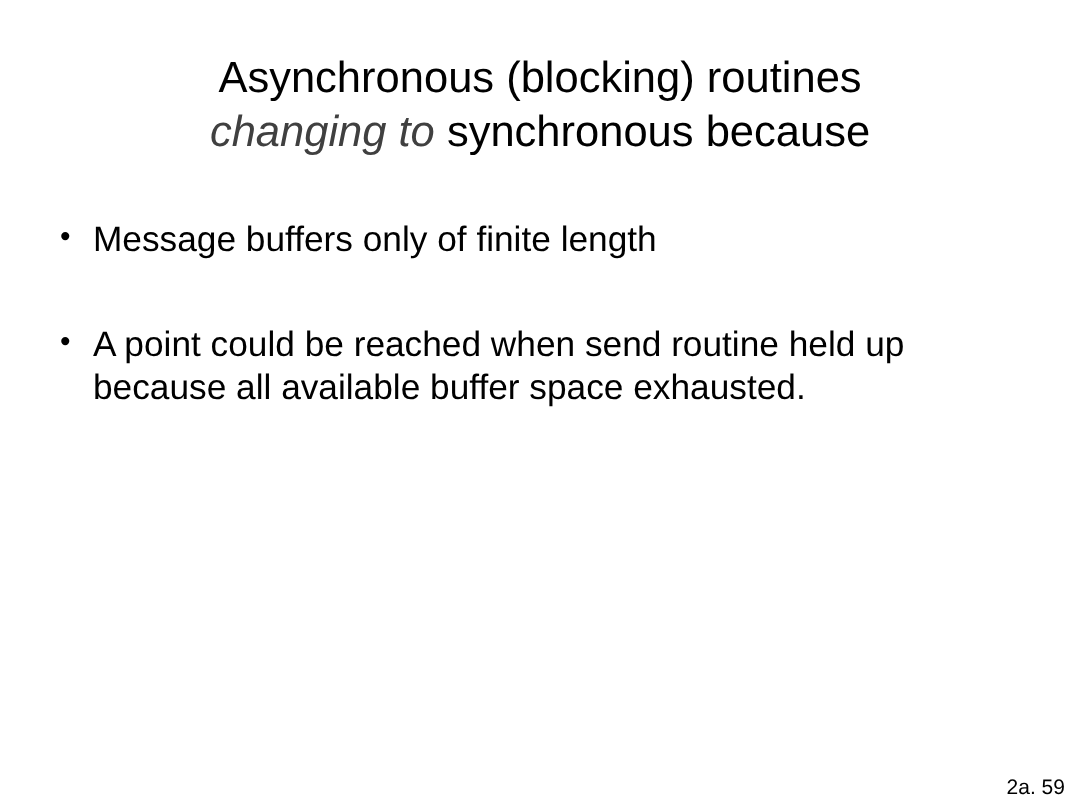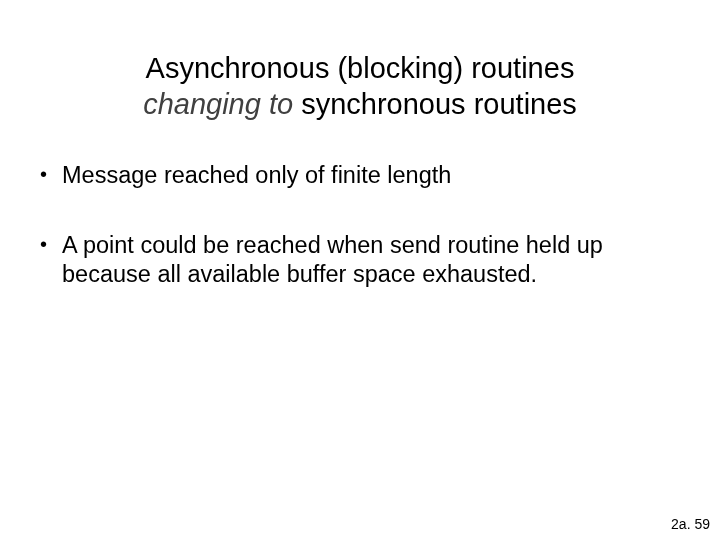--- a/index.html
+++ b/index.html
@@ -13,21 +13,21 @@
   .slide {
     width: 720px;
     height: 540px;
     position: relative;
     padding: 30px 36px 0 36px;
   }
   .title {
     text-align: center;
     font-size: 29px;
     line-height: 1.25;
-    margin-top: 20px;
+    margin-top: 4px;
     margin-bottom: 38px;
     font-weight: normal;
   }
   .title .em-red {
     color: #404040;
     font-style: italic;
   }
   .bullets {
     list-style: none;
     font-size: 23.5px;
@@ -54,22 +54,22 @@
     margin-top: 16px;
   }
 </style>
 </head>
 <body>
 
 <div class="slide">
 
   <h1 class="title">
     <span>Asynchronous (blocking) routines</span><br>
-    <span class="em-red">changing to</span><span> synchronous routines</span>
+    <span class="em-red">changing to</span><span> synchronous because</span>
   </h1>
 
   <ul class="bullets">
-    <li><span>Message reached only of finite length</span></li>
+    <li><span>Message buffers only of finite length</span></li>
     <li><span>A point could be reached when send routine held up because all available buffer space exhausted.</span></li>
   </ul>
 
   <div class="footer">2a. 59</div>
 </div>
 
 </body></html>

